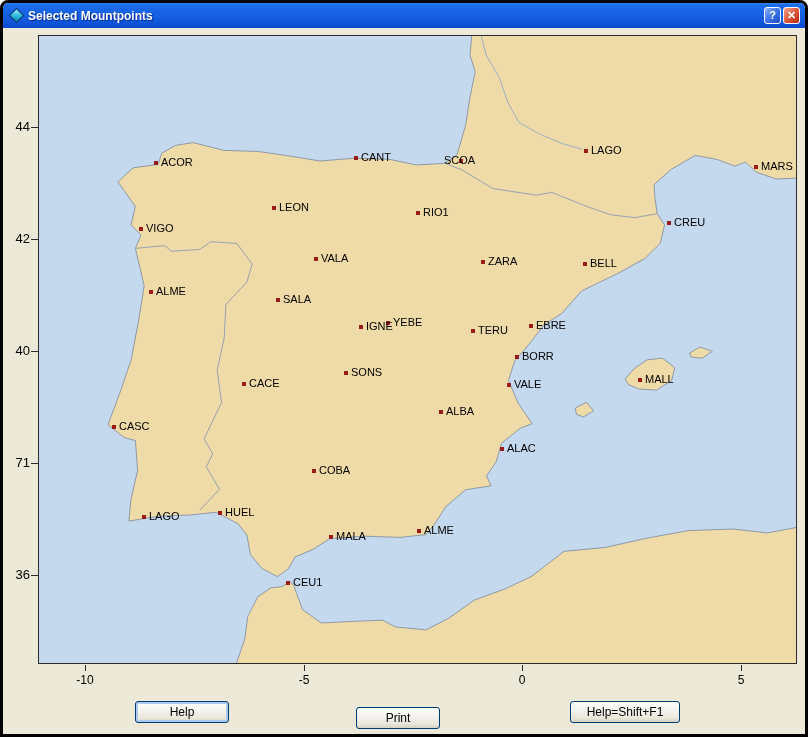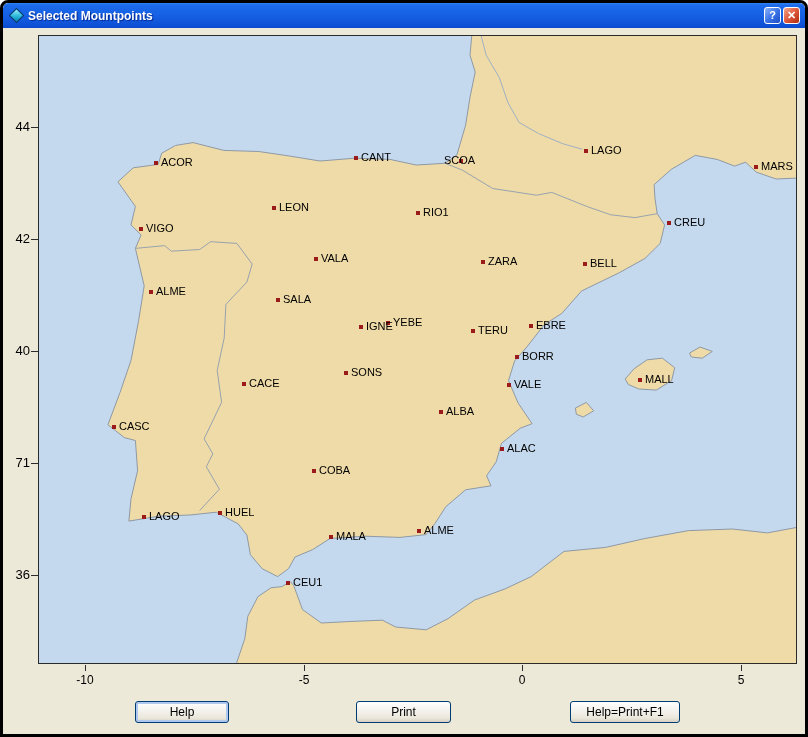--- a/index.html
+++ b/index.html
@@ -150,22 +150,22 @@
       <div class="marker-label" style="left: 297px; top: 494px;">MALA</div>
       <div class="marker" style="left: 378px; top: 493px; background: rgb(155, 26, 26);"></div>
       <div class="marker-label" style="left: 385px; top: 488px;">ALME</div>
       <div class="marker" style="left: 247px; top: 545px; background: rgb(155, 26, 26);"></div>
       <div class="marker-label" style="left: 254px; top: 540px;">CEU1</div>
     </div>
 
   <div id="axes"></div>
 
   <button class="xp-btn default" style="left:132px;width:94px;">Help</button>
-  <button class="xp-btn" style="left:353px;width:95px;">Print</button>
-  <button class="xp-btn" style="left:567px;width:110px;">Help=Print+F1</button>
+  <button class="xp-btn" style="left:353px;width:84px;margin-top:6px;">Print</button>
+  <button class="xp-btn" style="left:567px;width:110px;">Help=Shift+F1</button>
 <div class="y-tick" style="left: 28px; width: 7px; height: 1px; top: 124px;"></div>
     <div class="y-label" style="top: 116px;">44</div>
     <div class="y-tick" style="left: 28px; width: 7px; height: 1px; top: 236px;"></div>
     <div class="y-label" style="top: 228px;">42</div>
     <div class="y-tick" style="left: 28px; width: 7px; height: 1px; top: 348px;"></div>
     <div class="y-label" style="top: 340px;">40</div>
     <div class="y-tick" style="left: 28px; width: 7px; height: 1px; top: 460px;"></div>
     <div class="y-label" style="top: 452px;">71</div>
     <div class="y-tick" style="left: 28px; width: 7px; height: 1px; top: 572px;"></div>
     <div class="y-label" style="top: 564px;">36</div>

